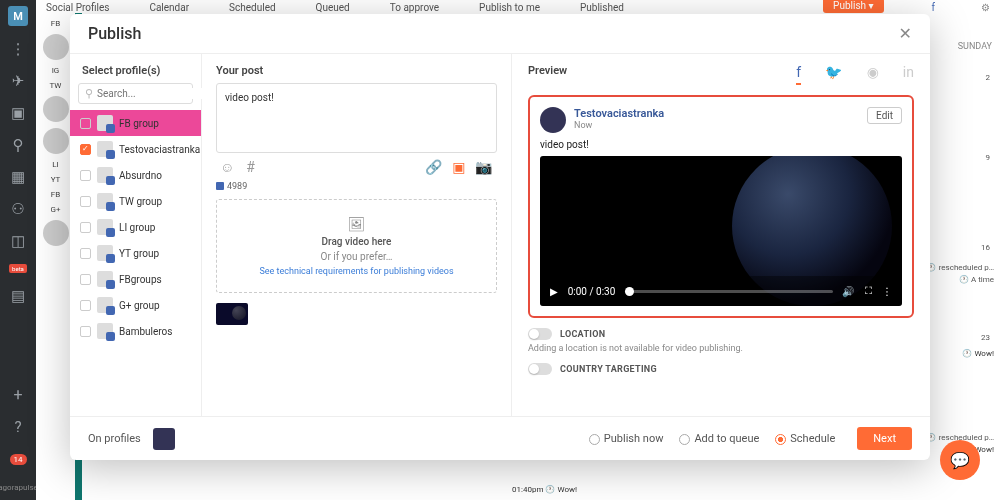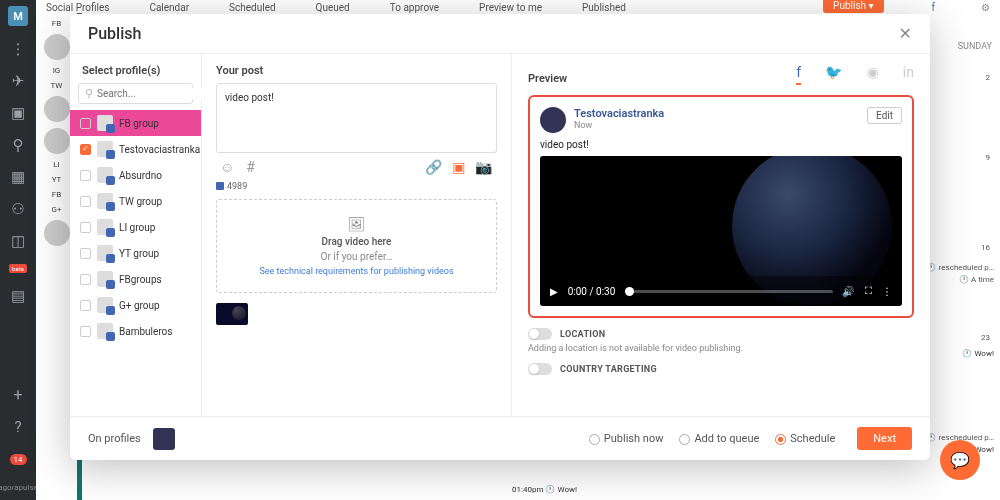--- a/index.html
+++ b/index.html
@@ -9,21 +9,21 @@
 .sidebar-left .sq{width:20px;height:20px;background:#4a8fb5;border-radius:3px;display:flex;align-items:center;justify-content:center;color:#fff;font-size:11px;font-weight:600}
 .sidebar-left .ico{width:18px;height:18px;color:#9aa0a6;font-size:15px;display:flex;align-items:center;justify-content:center}
 .sidebar-left .beta{background:#e74c3c;color:#fff;font-size:6px;padding:1px 3px;border-radius:2px}
 .sidebar-left .plus{margin-top:auto;color:#9aa0a6;font-size:16px}
 .sidebar-left .badge-n{background:#e74c3c;color:#fff;font-size:8px;padding:1px 4px;border-radius:7px;margin-top:4px}
 .sidebar-left .brand{color:#888;font-size:8px;padding:4px 0 8px}
 .bg-main{flex:1;display:flex;flex-direction:column}
 .bg-top{height:13px;background:#fff;display:flex;align-items:flex-end;padding:0 10px;font-size:10px;color:#555;gap:40px}
 .bg-top .pub-btn{margin-left:auto;background:#ff6b35;color:#fff;padding:2px 10px;border-radius:3px;font-size:10px}
 .bg-panel{display:flex;flex:1}
-.bg-profiles{width:46px;background:#fff;border-right:5px solid #0f766e;display:flex;flex-direction:column;align-items:center;padding:6px 0;gap:6px}
+.bg-profiles{width:46px;background:#fff;border-right:7px solid #0f766e;display:flex;flex-direction:column;align-items:center;padding:6px 0;gap:6px}
 .bg-profiles .av{width:26px;height:26px;border-radius:50%;background:#ccc}
 .bg-profiles .lbl{font-size:8px;color:#444}
 .bg-cal{flex:1;background:#fff;position:relative}
 .bg-cal .dayhead{position:absolute;top:28px;right:8px;font-size:9px;color:#888}
 .bg-cal .ev{position:absolute;font-size:8px;color:#555;display:flex;align-items:center;gap:2px}
 .bg-cal .wow{color:#333}
 .modal{position:absolute;top:14px;left:70px;right:70px;bottom:40px;background:#fff;border-radius:6px;box-shadow:0 8px 40px rgba(0,0,0,0.25);display:flex;flex-direction:column;z-index:10}
 .modal-head{display:flex;align-items:center;padding:10px 18px;border-bottom:1px solid #eee}
 .modal-head h2{font-size:16px;font-weight:500;color:#333}
 .modal-head .close{margin-left:auto;color:#888;font-size:16px;cursor:pointer}
@@ -46,21 +46,21 @@
 .post-tools{display:flex;align-items:center;gap:12px;padding:6px 4px;color:#999;font-size:14px}
 .post-tools .r{margin-left:auto;display:flex;gap:10px}
 .char-count{font-size:9px;color:#666;display:flex;align-items:center;gap:3px;margin-bottom:8px}
 .fb-dot{width:8px;height:8px;background:#4267B2;border-radius:1px}
 .upload-zone{border:1px dashed #ccc;border-radius:3px;padding:16px 10px;text-align:center;color:#888;font-size:10px;display:flex;flex-direction:column;align-items:center;gap:4px}
 .upload-zone .btn{border:1px solid #ccc;padding:4px 12px;border-radius:3px;font-size:10px;color:#555;background:#fff;cursor:pointer;margin-top:4px}
 .upload-zone .link{color:#3b7dd8;font-size:9px;margin-top:0}
 .thumb{width:32px;height:22px;background:#0a0a2a;margin-top:10px;border-radius:2px;position:relative;overflow:hidden}
 .thumb::after{content:"";position:absolute;right:2px;top:3px;width:14px;height:14px;border-radius:50%;background:radial-gradient(circle at 30% 30%,#445,#112)}
 .col3{flex:1;padding:10px 16px;display:flex;flex-direction:column;overflow-y:auto}
-.preview-head{display:flex;align-items:flex-end;gap:32px;margin-bottom:10px}
+.preview-head{display:flex;align-items:flex-start;gap:32px;margin-bottom:10px}
 .preview-head h3{font-size:11px;font-weight:600;color:#444}
 .net-tabs{margin-left:auto;display:flex;gap:24px;font-size:14px}
 .net-tabs span{color:#ccc;cursor:pointer}
 .net-tabs .active{color:#4267B2;border-bottom:2px solid #ff6b35;padding-bottom:3px}
 .preview-card{border:2px solid #e74c3c;border-radius:6px;padding:10px;position:relative}
 .pc-head{display:flex;align-items:flex-start;gap:8px;margin-bottom:6px}
 .pc-av{width:26px;height:26px;border-radius:50%;background:#335}
 .pc-name{font-size:11px;color:#385898;font-weight:600}
 .pc-time{font-size:9px;color:#888}
 .pc-edit{margin-left:auto;border:1px solid #ccc;padding:2px 8px;border-radius:3px;font-size:10px;color:#555;background:#fff;cursor:pointer}
@@ -103,21 +103,21 @@
     <div class="badge-n">14</div>
     <div class="brand">agorapulse</div>
   </div>
   <div class="bg-main">
     <div class="bg-top">
       <span>Social Profiles</span>
       <span>Calendar</span>
       <span>Scheduled</span>
       <span>Queued</span>
       <span>To approve</span>
-      <span>Preview to me</span>
+      <span>Publish to me</span>
       <span>Published</span>
       <span class="pub-btn"><span>Publish</span> ▾</span>
       <span style="color:#4267B2;margin-left:8px">f</span>
       <span style="color:#888;margin-left:6px">⚙</span>
     </div>
     <div class="bg-panel">
       <div class="bg-profiles">
         <div class="lbl">FB</div>
         <div class="av"></div>
         <div class="lbl">IG</div>

